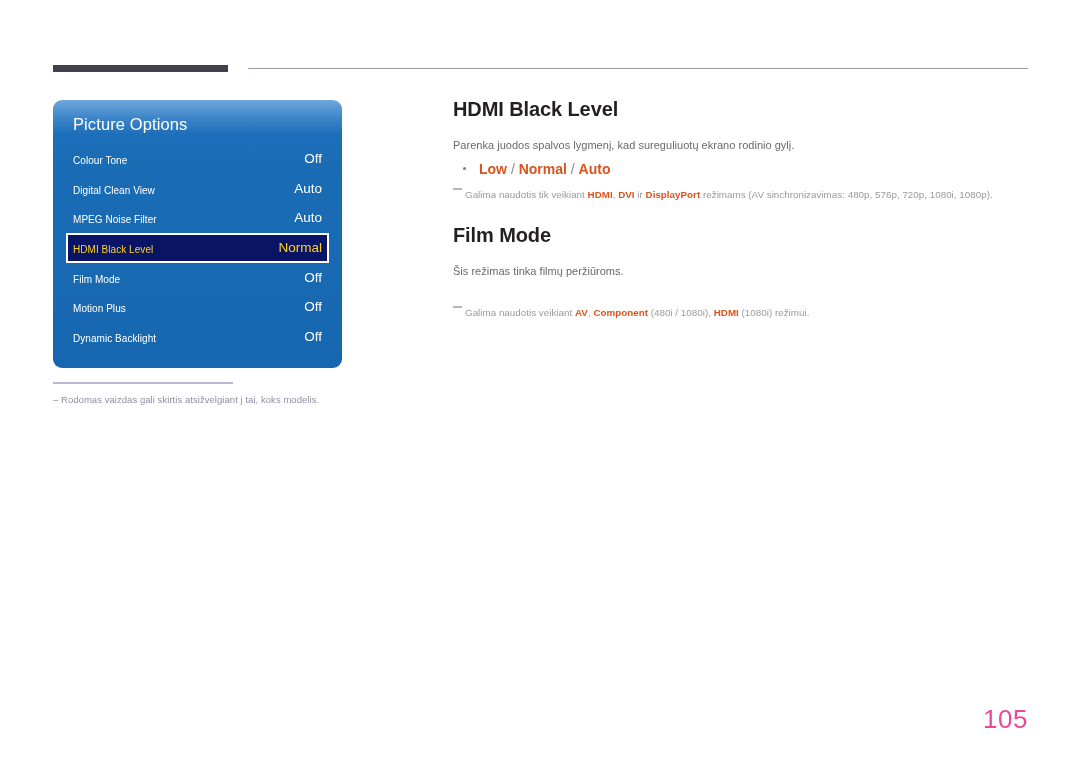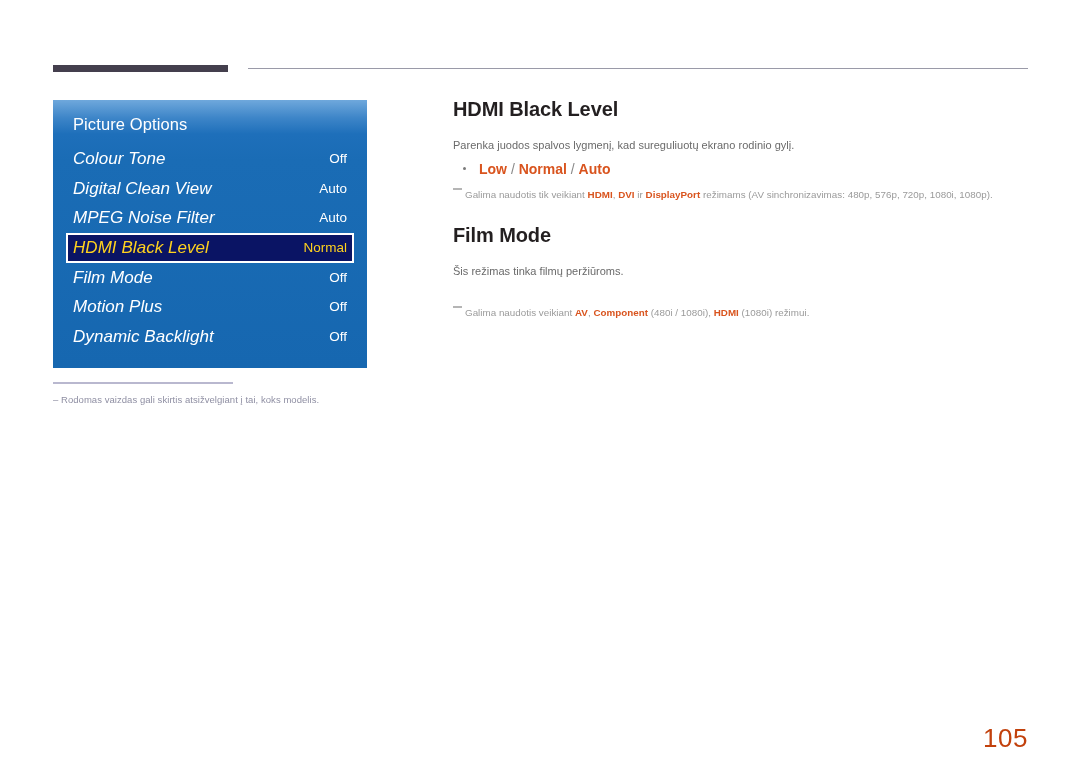--- a/index.html
+++ b/index.html
@@ -32,23 +32,23 @@
     width: 780px;
     height: 1px;
     background: #9a9aa8;
   }
 
   
   .osd-panel {
     position: absolute;
     left: 53px;
     top: 100px;
-    width: 314px;
+    width: 289px;
     height: 268px;
-    border-radius: 0;
+    border-radius: 9px;
     background: linear-gradient(to bottom,
         #6fa8dc 0px,
         #3d85c8 18px,
         #1e6fba 34px,
         #1a6cb5 60px,
         #1667b0 100%);
     box-shadow: 0 0 0 0 rgba(0,0,0,0);
     overflow: hidden;
   }
   .osd-title {
@@ -67,24 +67,23 @@
   }
   .osd-row {
     position: relative;
     height: 29.5px;
     line-height: 29.5px;
     margin: 0 13px;
     padding: 0 7px;
     box-sizing: border-box;
   }
   .osd-row .lbl {
-    font-size: 17px;
+    font-size: 10px;
     color: #ffffff;
     letter-spacing: 0.05px;
-    font-style: italic;
   }
   .osd-row .val {
     position: absolute;
     right: 7px;
     top: 0;
     font-size: 13.5px;
     color: #ffffff;
   }
   .osd-row.selected {
     background: #0a1464;
@@ -191,23 +190,23 @@
   
   .sp-8  { height: 8px; }
   .sp-10 { height: 10px; }
   .sp-16 { height: 16px; }
   .sp-22 { height: 22px; }
 
   
   .page-num {
     position: absolute;
     right: 52px;
-    top: 723px;
+    top: 704px;
     font-size: 26px;
-    color: #c2410c;
+    color: #ec4899;
     letter-spacing: 0.5px;
   }
 </style>
 </head>
 <body>
 
 <div class="top-bar-dark"></div>
 <div class="top-bar-line"></div>
 
 <div class="osd-panel">

